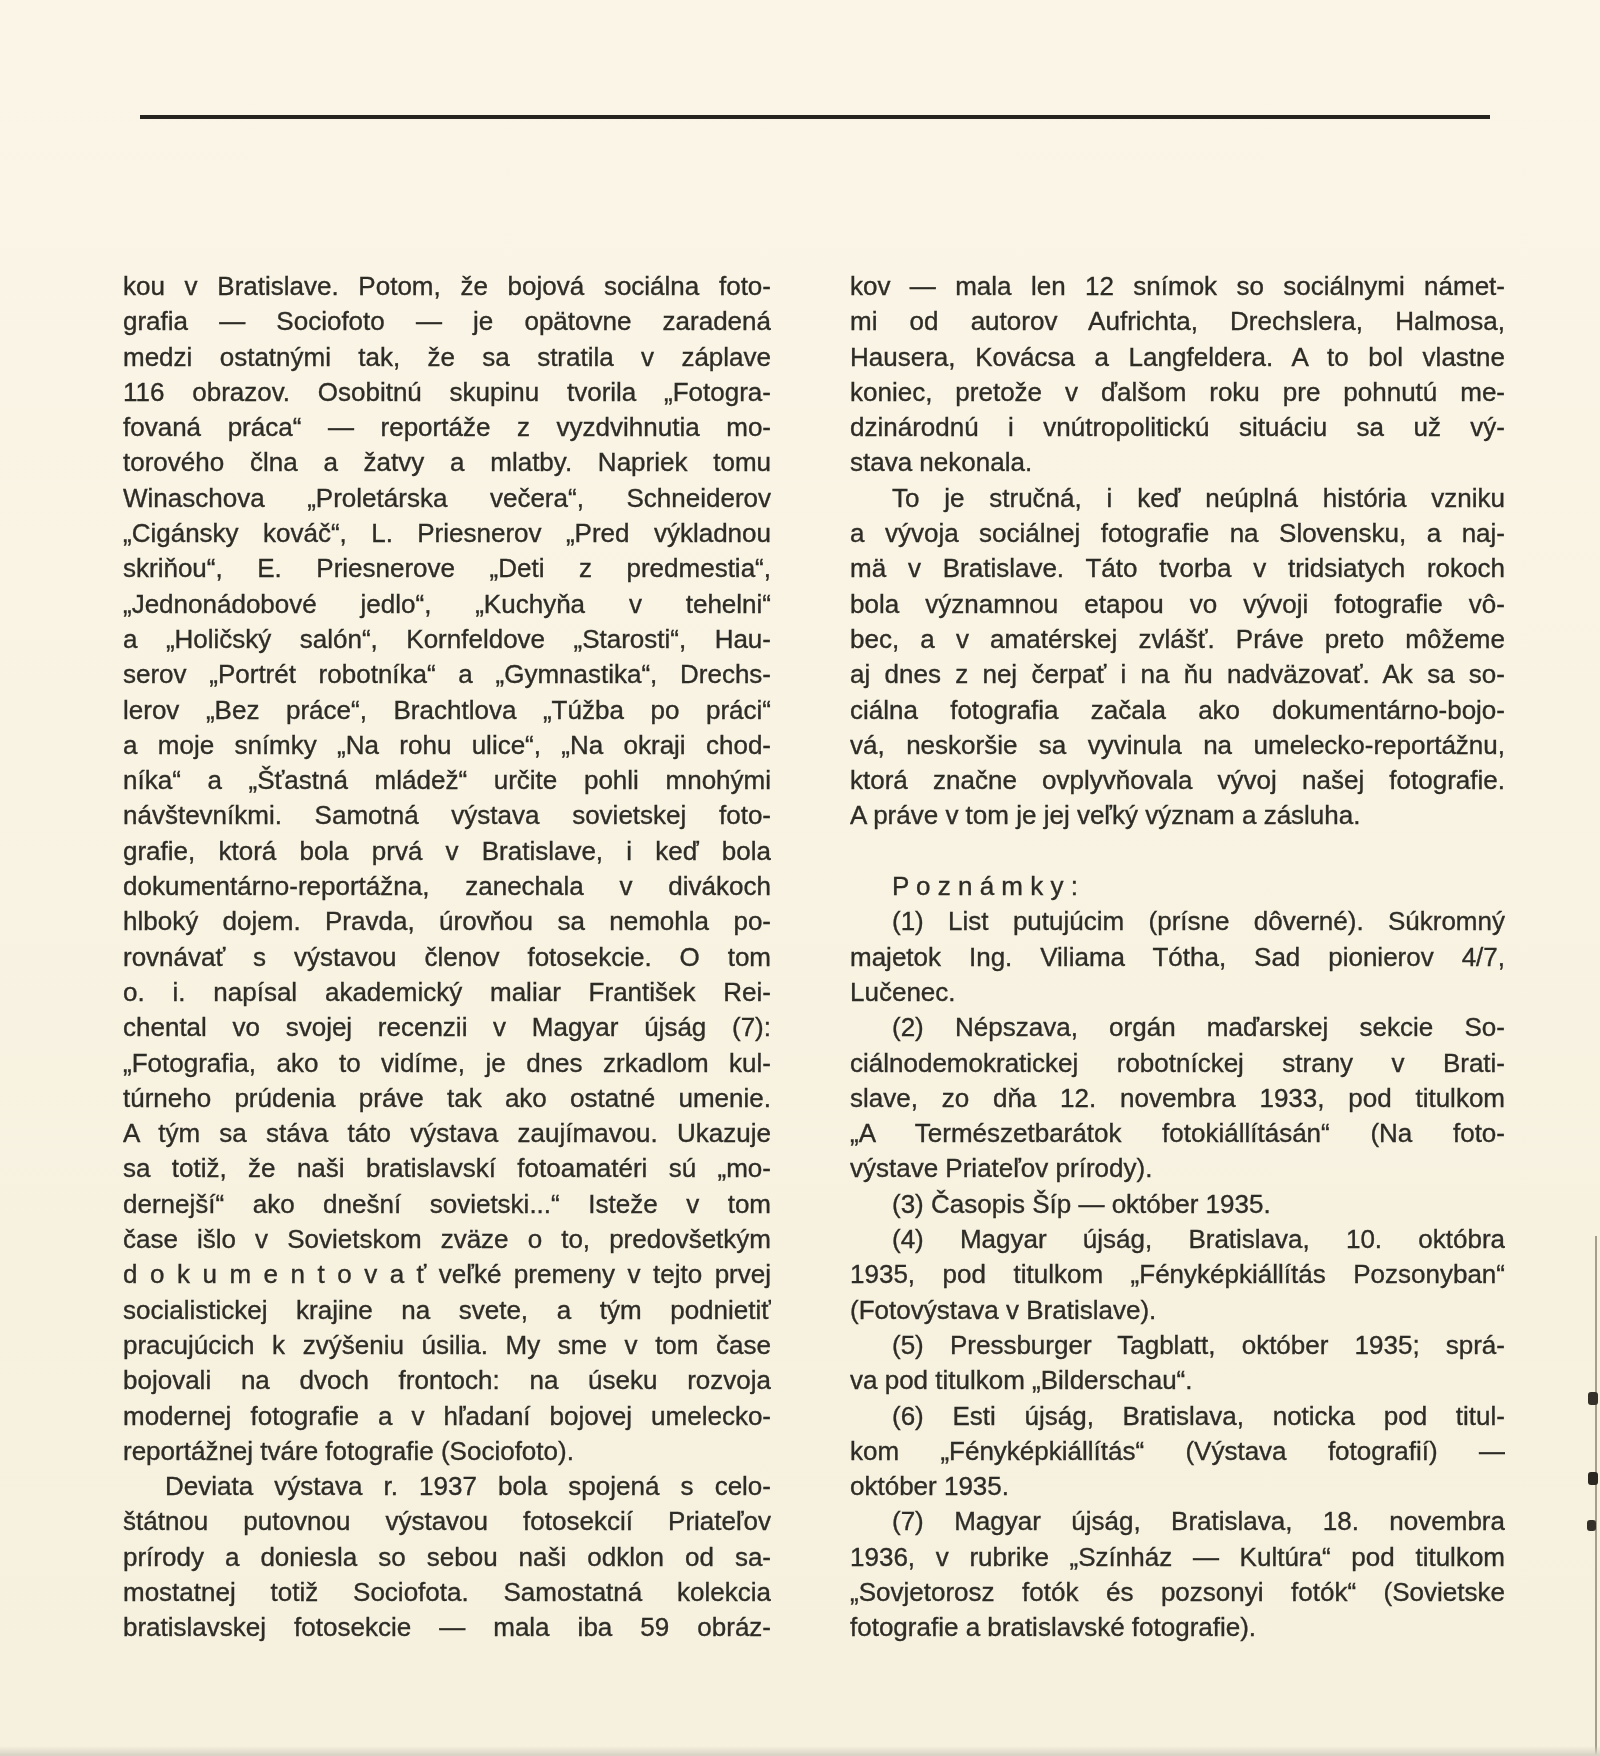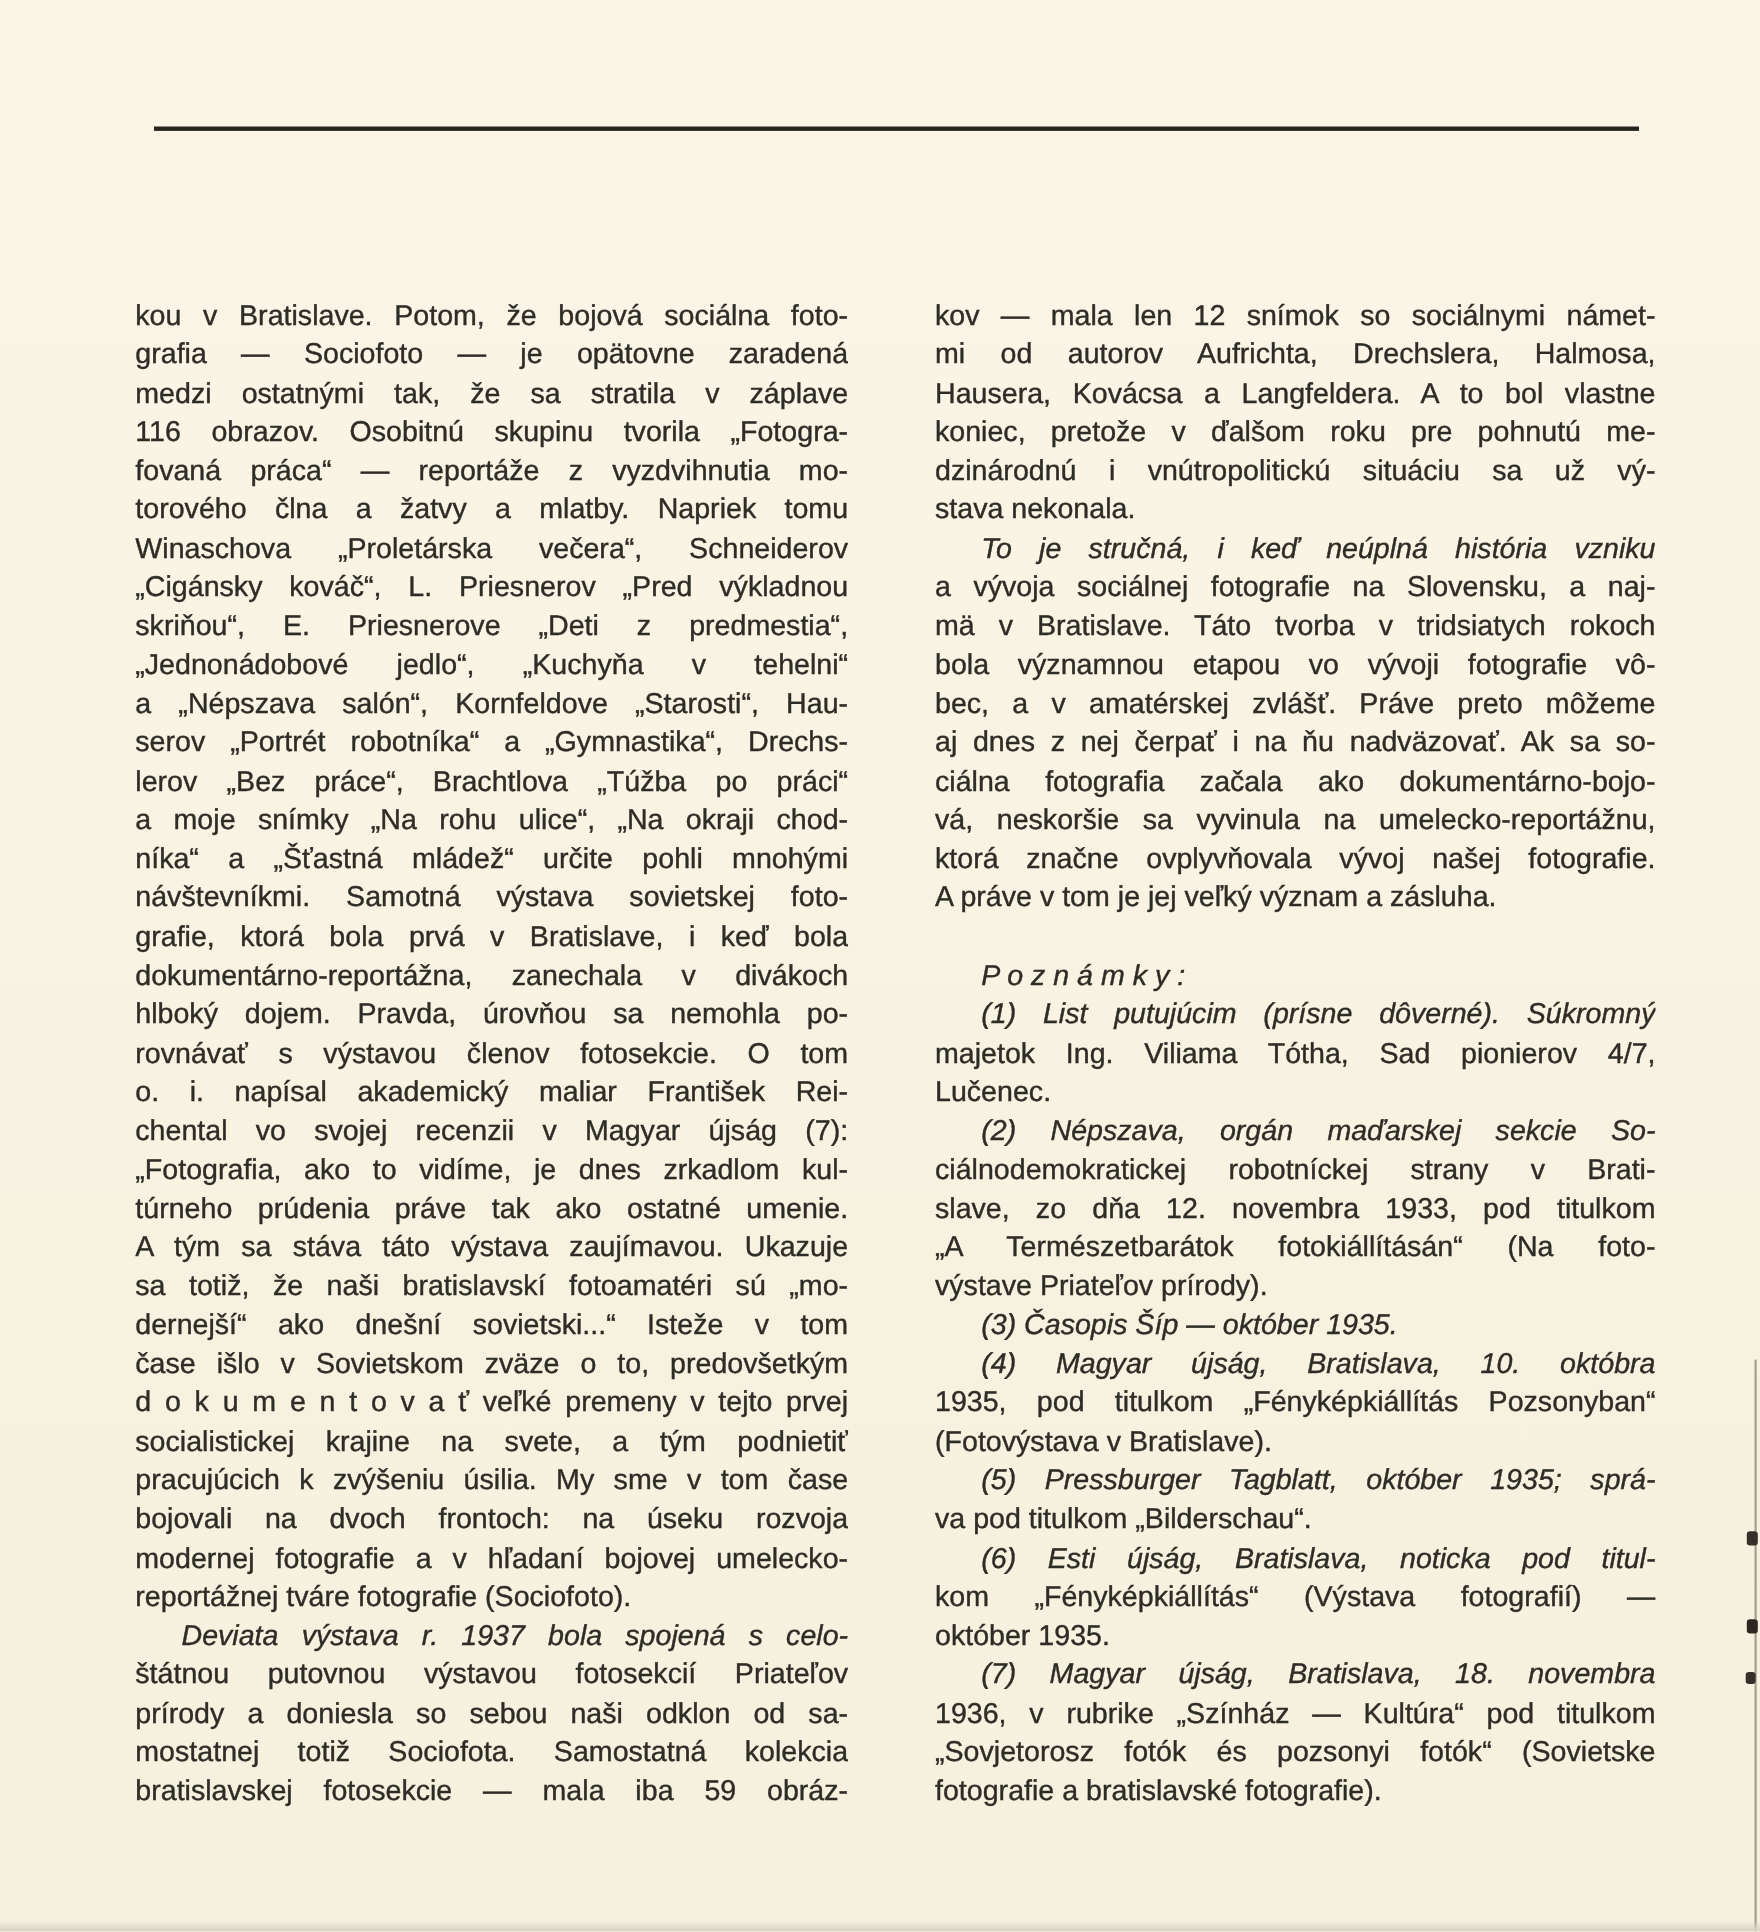--- a/index.html
+++ b/index.html
@@ -38,21 +38,21 @@
   .col-left  { left: 123px; width: 648px; }
   .col-right { left: 833px; width: 655px; margin-left: 17px; }
   .line {
     height: 35.3px;
     overflow: hidden;
     text-align: justify;
     text-align-last: justify;
     white-space: normal;
   }
   .line.noj { text-align-last: left; }
-  .line.ind { text-indent: 42px; font-style: italic; }
+  .line.ind { text-indent: 42px; }
   .line.blank { height: 35.3px; }
   
   .edge-hairline {
     position: absolute;
     left: 1595px;
     top: 1236px;
     width: 2px;
     height: 520px;
     background: var(--edge, #8a8270);
     opacity: 0.75;
@@ -86,21 +86,21 @@
       <div class="line">kou v Bratislave. Potom, že bojová sociálna foto-</div>
       <div class="line">grafia — Sociofoto — je opätovne zaradená</div>
       <div class="line">medzi ostatnými tak, že sa stratila v záplave</div>
       <div class="line">116 obrazov. Osobitnú skupinu tvorila „Fotogra-</div>
       <div class="line">fovaná práca“ — reportáže z vyzdvihnutia mo-</div>
       <div class="line">torového člna a žatvy a mlatby. Napriek tomu</div>
       <div class="line">Winaschova „Proletárska večera“, Schneiderov</div>
       <div class="line">„Cigánsky kováč“, L. Priesnerov „Pred výkladnou</div>
       <div class="line">skriňou“, E. Priesnerove „Deti z predmestia“,</div>
       <div class="line">„Jednonádobové jedlo“, „Kuchyňa v tehelni“</div>
-      <div class="line">a „Népszava salón“, Kornfeldove „Starosti“, Hau-</div>
+      <div class="line">a „Holičský salón“, Kornfeldove „Starosti“, Hau-</div>
       <div class="line">serov „Portrét robotníka“ a „Gymnastika“, Drechs-</div>
       <div class="line">lerov „Bez práce“, Brachtlova „Túžba po práci“</div>
       <div class="line">a moje snímky „Na rohu ulice“, „Na okraji chod-</div>
       <div class="line">níka“ a „Šťastná mládež“ určite pohli mnohými</div>
       <div class="line">návštevníkmi. Samotná výstava sovietskej foto-</div>
       <div class="line">grafie, ktorá bola prvá v Bratislave, i keď bola</div>
       <div class="line">dokumentárno-reportážna, zanechala v divákoch</div>
       <div class="line">hlboký dojem. Pravda, úrovňou sa nemohla po-</div>
       <div class="line">rovnávať s výstavou členov fotosekcie. O tom</div>
       <div class="line">o. i. napísal akademický maliar František Rei-</div>

